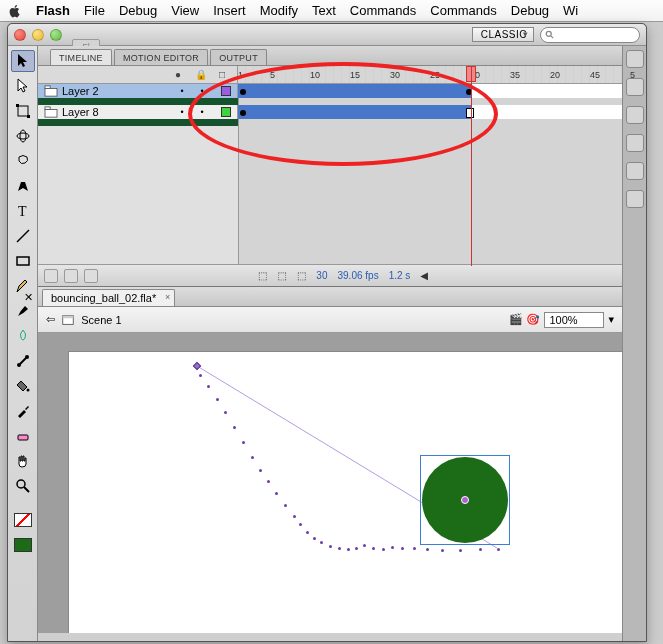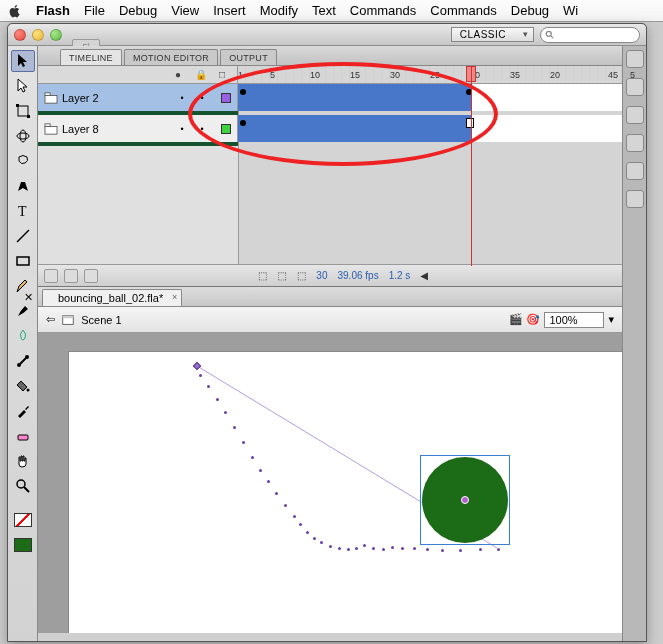--- a/index.html
+++ b/index.html
@@ -52,21 +52,21 @@
   .traffic div { width: 12px; height: 12px; border-radius: 50%; border: 1px solid rgba(0,0,0,0.2); }
   .traffic .red { background: radial-gradient(circle at 30% 30%, #ff8a80, #e5493d); }
   .traffic .yellow { background: radial-gradient(circle at 30% 30%, #ffe27a, #e6b83c); }
   .traffic .green { background: radial-gradient(circle at 30% 30%, #a8e88b, #5fbb46); }
   .fl-icon { margin-left: 10px; width: 28px; height: 16px; background: #d4d4d4; border: 1px solid #999; border-radius: 2px; font-size: 9px; display:flex; align-items:center; justify-content:center; color:#888;margin-top:24px;}
   .titlebar-right { margin-left: auto; display: flex; gap: 6px; align-items: center; }
   .workspace-dropdown {
     background: linear-gradient(#f8f8f8, #ddd);
     border: 1px solid #888;
     border-radius: 0;
-    padding: 1px 27px 1px 8px;
+    padding: 1px 6px 1px 8px;
     font-size: 10px;
     letter-spacing: 0.5px;
     position: relative;
   }
   .workspace-dropdown::after { content: "▾"; position: absolute; right: 5px; top: 1px; font-size: 9px; color: #555; }
   .search-box {
     width: 100px; height: 16px;
     background: #fff;
     border: 1px solid #888;
     border-radius: 8px;
@@ -75,21 +75,21 @@
   }
   .search-box svg { width: 10px; height: 10px; }
 
   
   .panel-tabs {
     height: 20px;
     background: linear-gradient(#d9d9d9, #c3c3c3);
     border-bottom: 1px solid #888;
     display: flex;
     align-items: flex-end;
-    padding-left: 22px;
+    padding-left: 12px;
     gap: 0;
   }
   .panel-tab {
     padding: 3px 8px 2px;
     font-size: 9px;
     letter-spacing: 0.3px;
     color: #333;
     background: #c9c9c9;
     border: 1px solid #888;
     border-bottom: none;
@@ -114,24 +114,24 @@
     flex: 1;
     display: flex;
     align-items: center;
     font-size: 9px;
     color: #333;
     position: relative;
     background: repeating-linear-gradient(to right, #d6d6d6 0 7px, #d0d0d0 7px 8px);
   }
   .frame-ruler .tick { position: absolute; }
   .layer-row {
-    height: 31px;
-    display: flex;
-    align-items: center;
-    border-bottom: 4px solid #14532d;
+    height: 21px;
+    display: flex;
+    align-items: center;
+    border-bottom: 7px solid #14532d;
   }
   .layer-info {
     width: 200px;
     display: flex;
     align-items: center;
     background: #bcd0e9;
     border-right: 1px solid #999;
     height: 100%;
   }
   .layer-info.sel { background: #a4c0e4; }
@@ -214,21 +214,21 @@
     display: flex;
     align-items: flex-end;
     padding-left: 4px;
     border-bottom: 1px solid #888;
     position:relative;
   }
   .doc-tab {
     background: #f0f0f0;
     border: 1px solid #888;
     border-bottom: none;
-    padding: 2px 18px 2px 15px;
+    padding: 2px 18px 2px 8px;
     font-size: 11px;
     position: relative;
     border-radius: 2px 2px 0 0;
   }
   .doc-tab .close { position: absolute; right: 4px; top: 2px; font-size: 9px; color: #666; }
 
   .scene-row {
     height: 26px;
     background: linear-gradient(#f4f4f4, #e4e4e4);
     border-bottom: 1px solid #999;
@@ -508,21 +508,21 @@
         <div class="frame-ruler" id="frame-ruler">
             <span class="tick" style="left: 0px;">1</span>
             <span class="tick" style="left: 32px;">5</span>
             <span class="tick" style="left: 72px;">10</span>
             <span class="tick" style="left: 112px;">15</span>
             <span class="tick" style="left: 152px;">30</span>
             <span class="tick" style="left: 192px;">25</span>
             <span class="tick" style="left: 232px;">30</span>
             <span class="tick" style="left: 272px;">35</span>
             <span class="tick" style="left: 312px;">20</span>
-            <span class="tick" style="left: 370px;">45</span>
+            <span class="tick" style="left: 352px;">45</span>
             <span class="tick" style="left: 392px;">5</span>
           </div>
       </div>
 
       <div class="timeline-body">
         <div class="timeline-bg"></div>
         <div class="timeline-layers-area">
 
           <div class="layer-row">
             <div class="layer-info sel">

